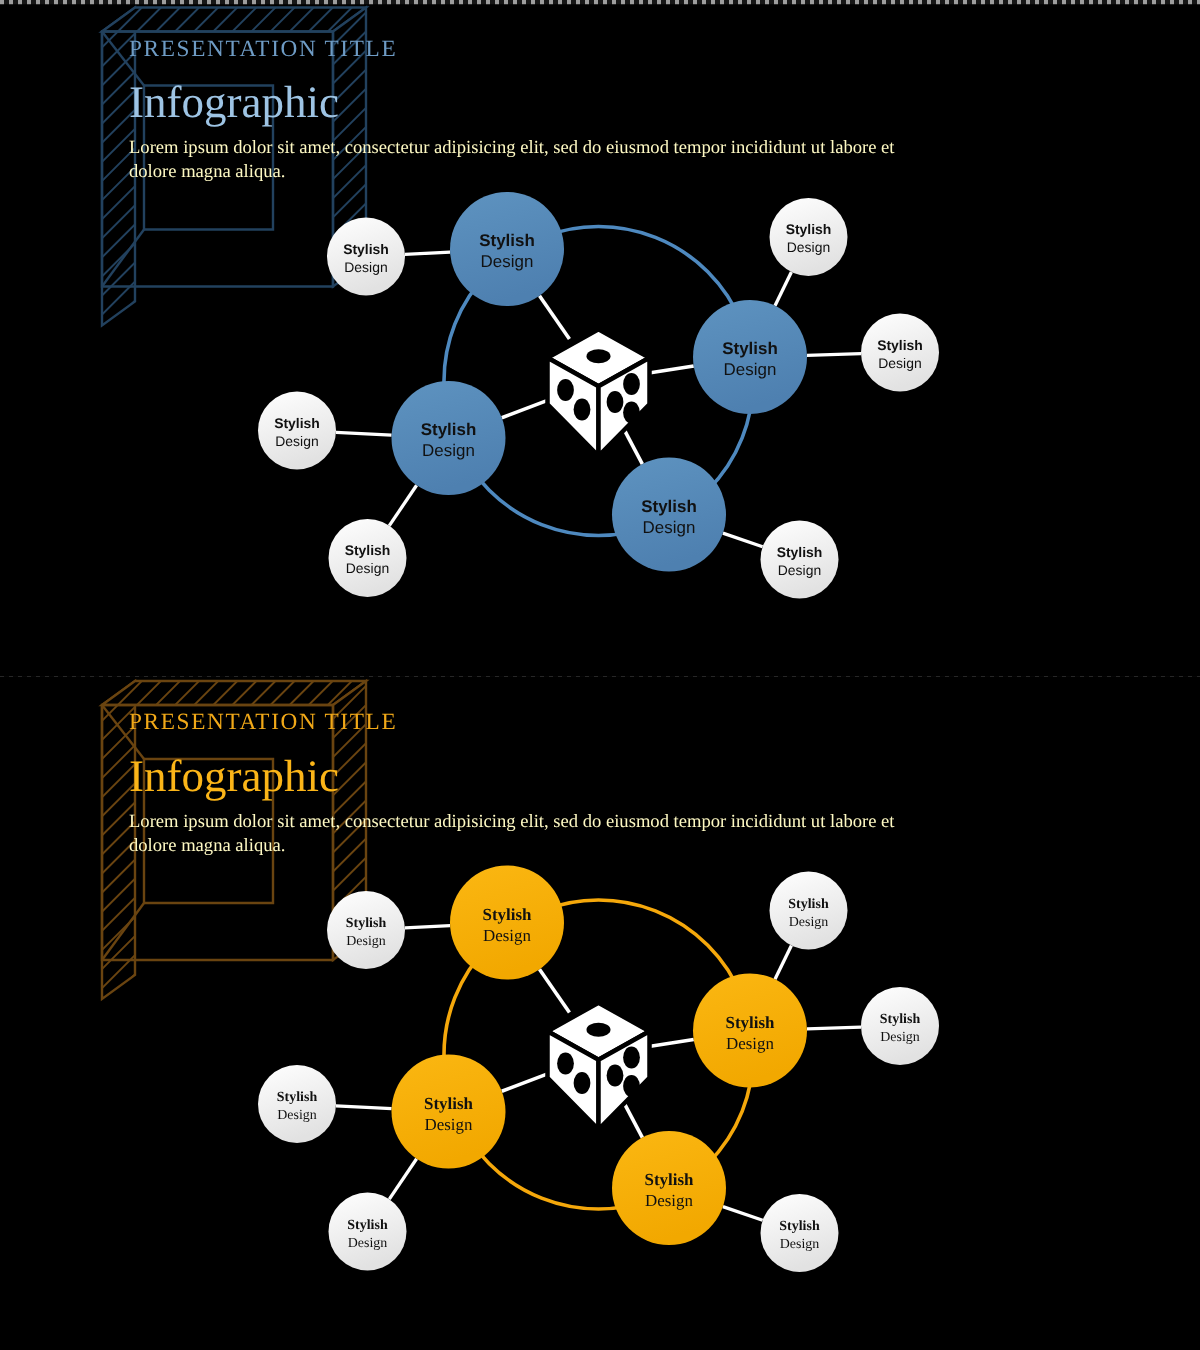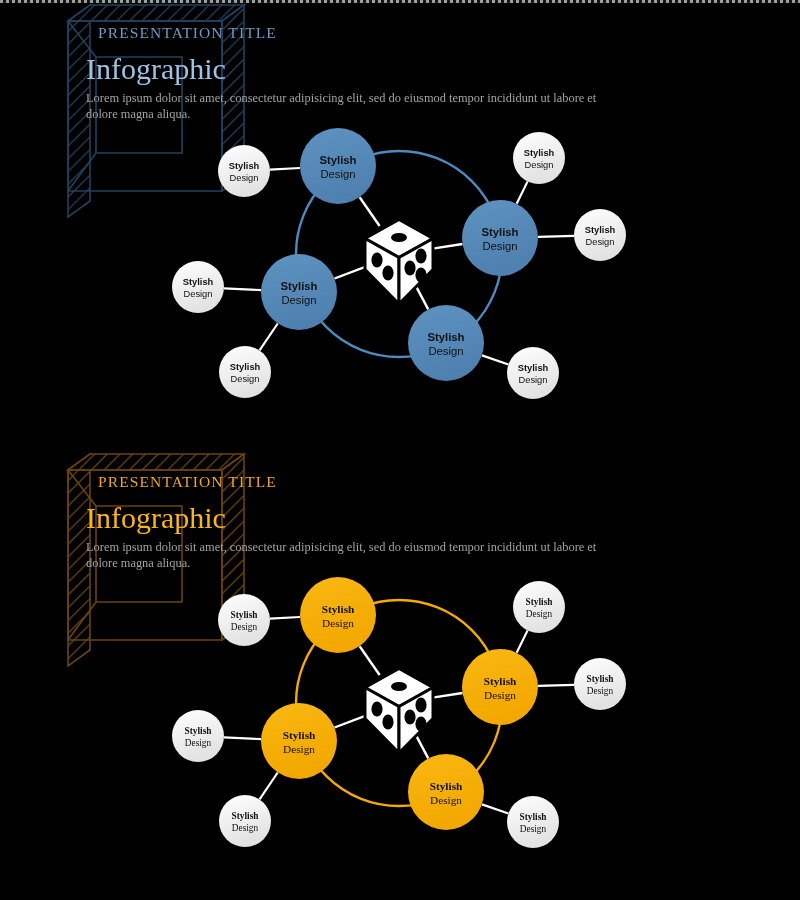--- a/index.html
+++ b/index.html
@@ -31,29 +31,29 @@
   .panel.p2 { top: 452px; }
 
   
   .box-art { position: absolute; left: 32px; top: 0px; width: 240px; height: 240px; }
   .box-art svg { display: block; }
 
   
   .head { position: absolute; left: 86px; top: 22px; width: 560px; }
   .kicker {
     font-family: "Liberation Serif", serif;
-    font-size: 15.5px; letter-spacing: 1.1px; line-height: 1; margin-left: 12px;
+    font-size: 15.5px; letter-spacing: 1.1px; line-height: 1;
   }
   .title {
     font-family: "Liberation Serif", serif;
     font-size: 30px; line-height: 1.12; margin-top: 11px; font-weight: 400;
   }
   .body-copy {
     font-family: "Liberation Serif", serif;
-    font-size: 12.4px; line-height: 1.28; color: #a3a3a3;
+    font-size: 12.4px; line-height: 1.28; color: #fef9c3;
     margin-top: 6px; width: 540px;
   }
 
   
   .net { position: absolute; left: 150px; top: 95px; width: 540px; height: 330px; }
   .net svg { display: block; overflow: visible; }
 
   .nlabel { pointer-events: none; }
   .nlabel .l1 { font-size: 11.3px; font-weight: bold; }
   .nlabel .l2 { font-size: 11.3px; font-weight: normal; }

